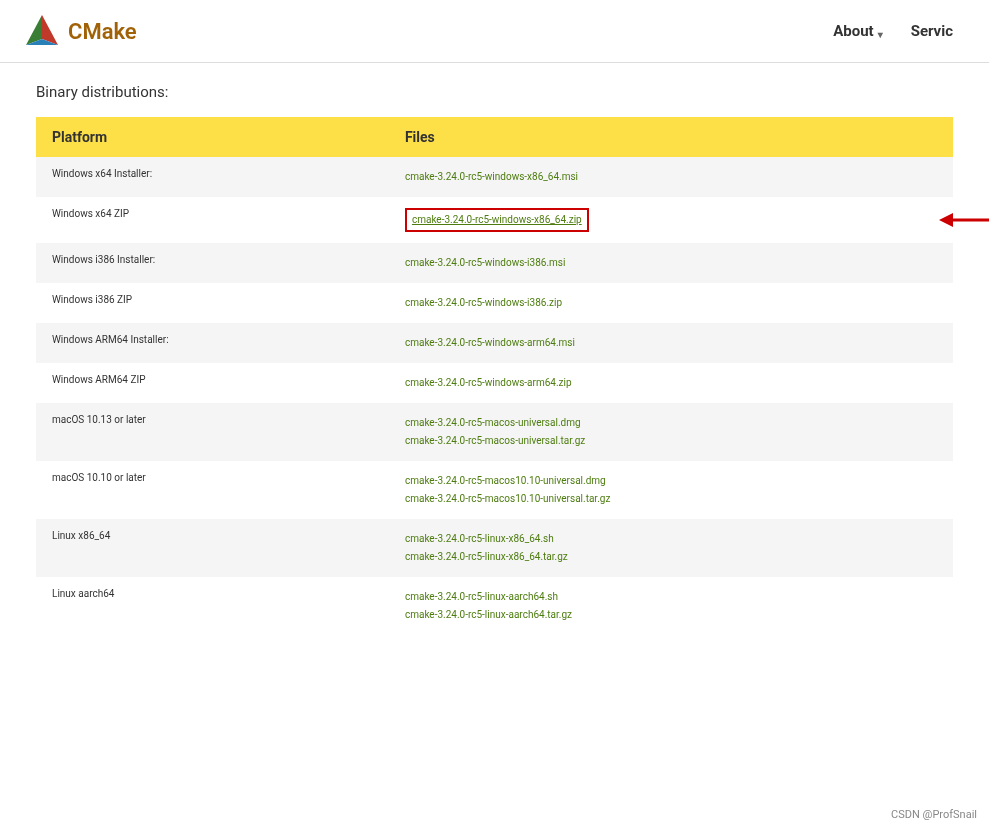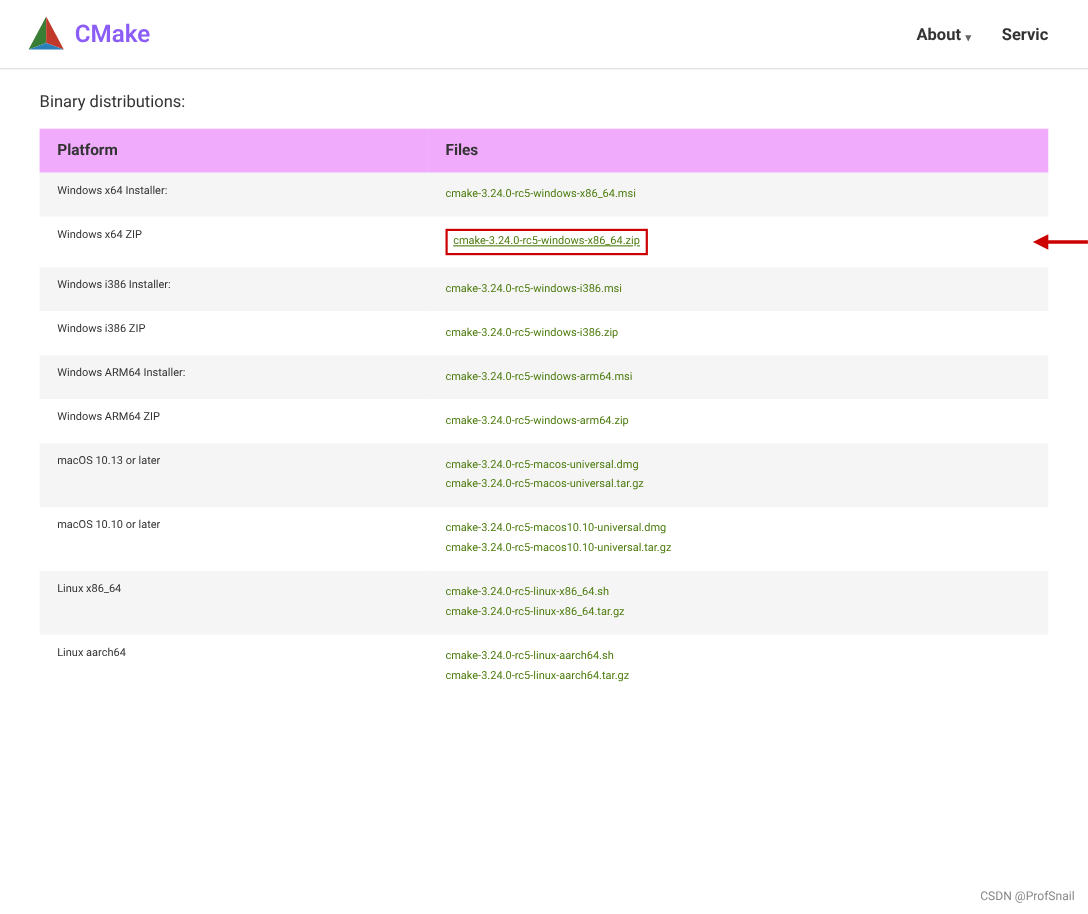--- a/index.html
+++ b/index.html
@@ -14,21 +14,21 @@
       height: 63px;
       border-bottom: 1px solid #ddd;
       background: #fff;
     }
     .logo {
       display: flex;
       align-items: center;
       gap: 8px;
       font-size: 22px;
       font-weight: 600;
-      color: #8b5cf6;
+      color: #a16207;
       text-decoration: none;
     }
     .logo-icon {
       width: 36px;
       height: 36px;
     }
     .header-nav {
       display: flex;
       align-items: center;
       gap: 4px;
@@ -58,21 +58,21 @@
       color: #333;
       margin-bottom: 16px;
     }
 
     
     .dist-table {
       width: 100%;
       border-collapse: collapse;
     }
     .dist-table thead tr {
-      background: #f0abfc;
+      background: #fde047;
     }
     .dist-table th {
       padding: 12px 16px;
       text-align: left;
       font-weight: 700;
       font-size: 14px;
       color: #333;
     }
     .dist-table td {
       padding: 11px 16px;

